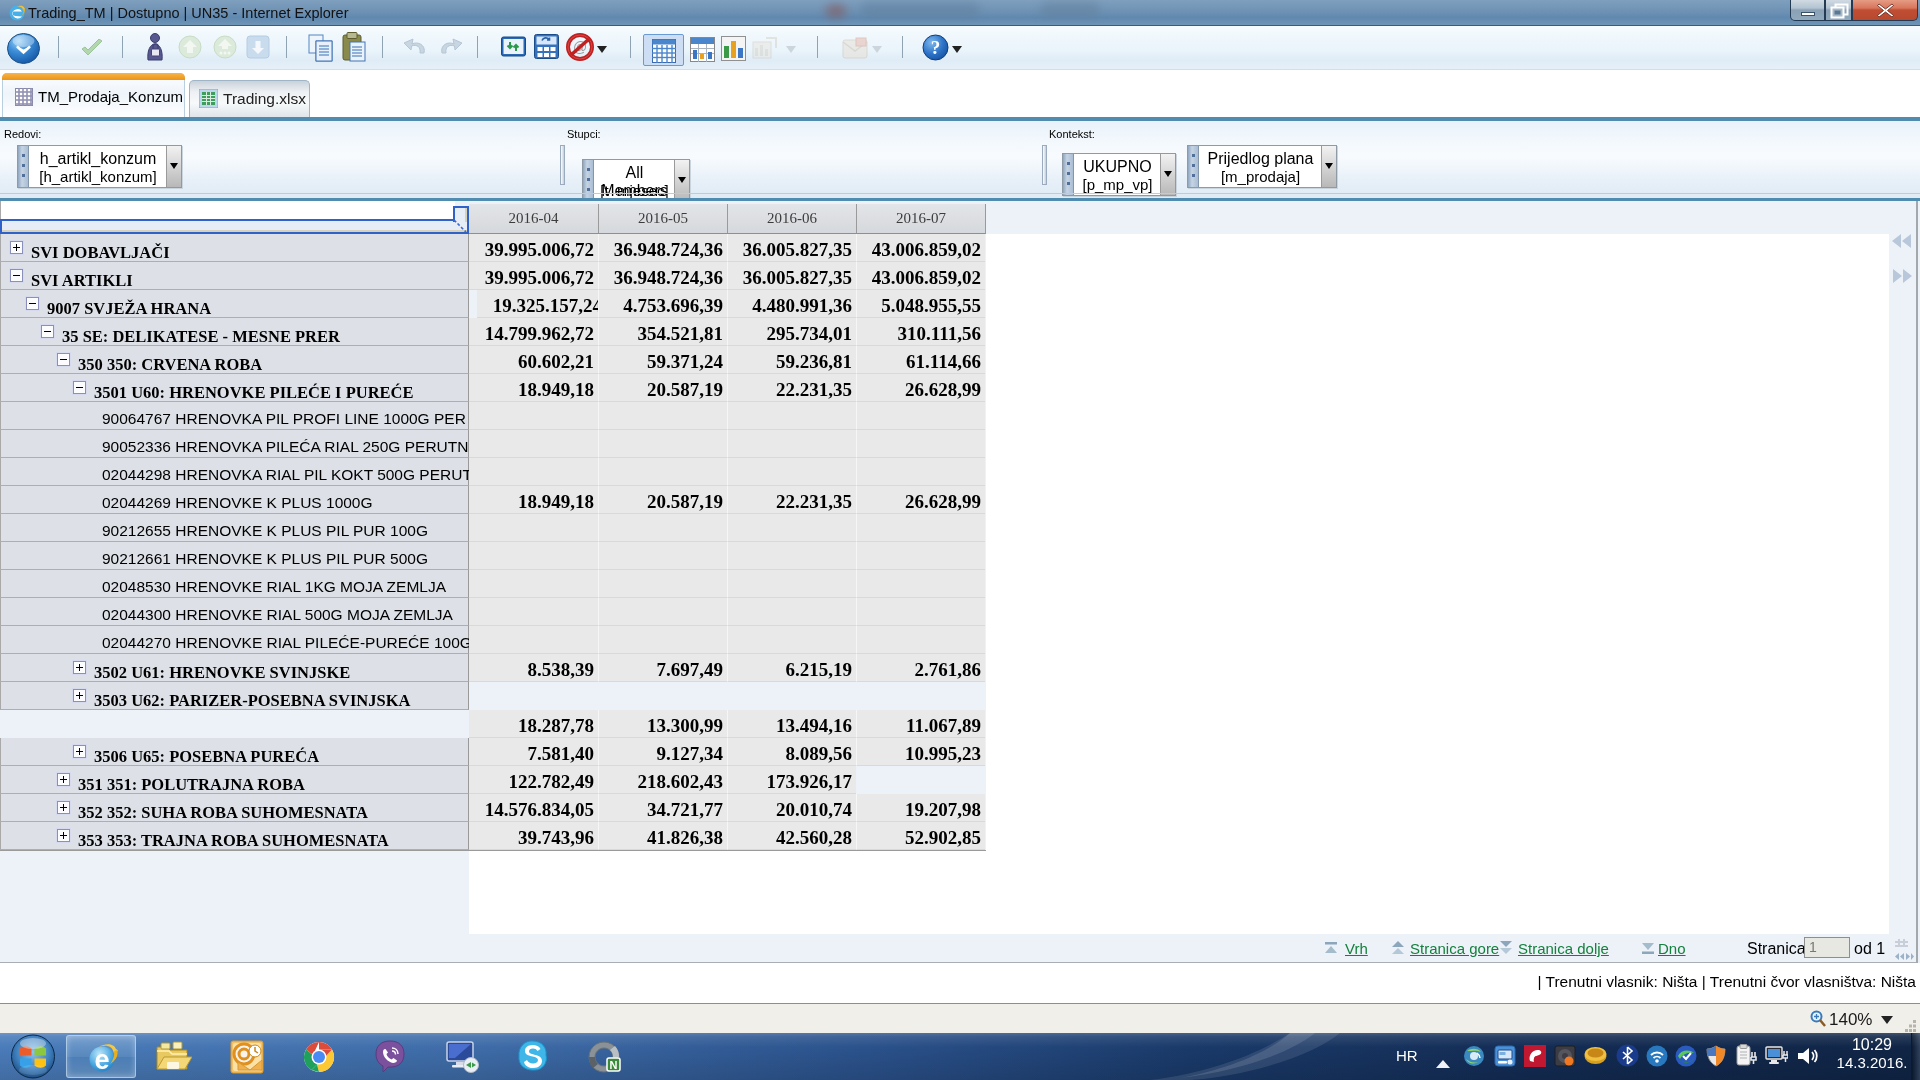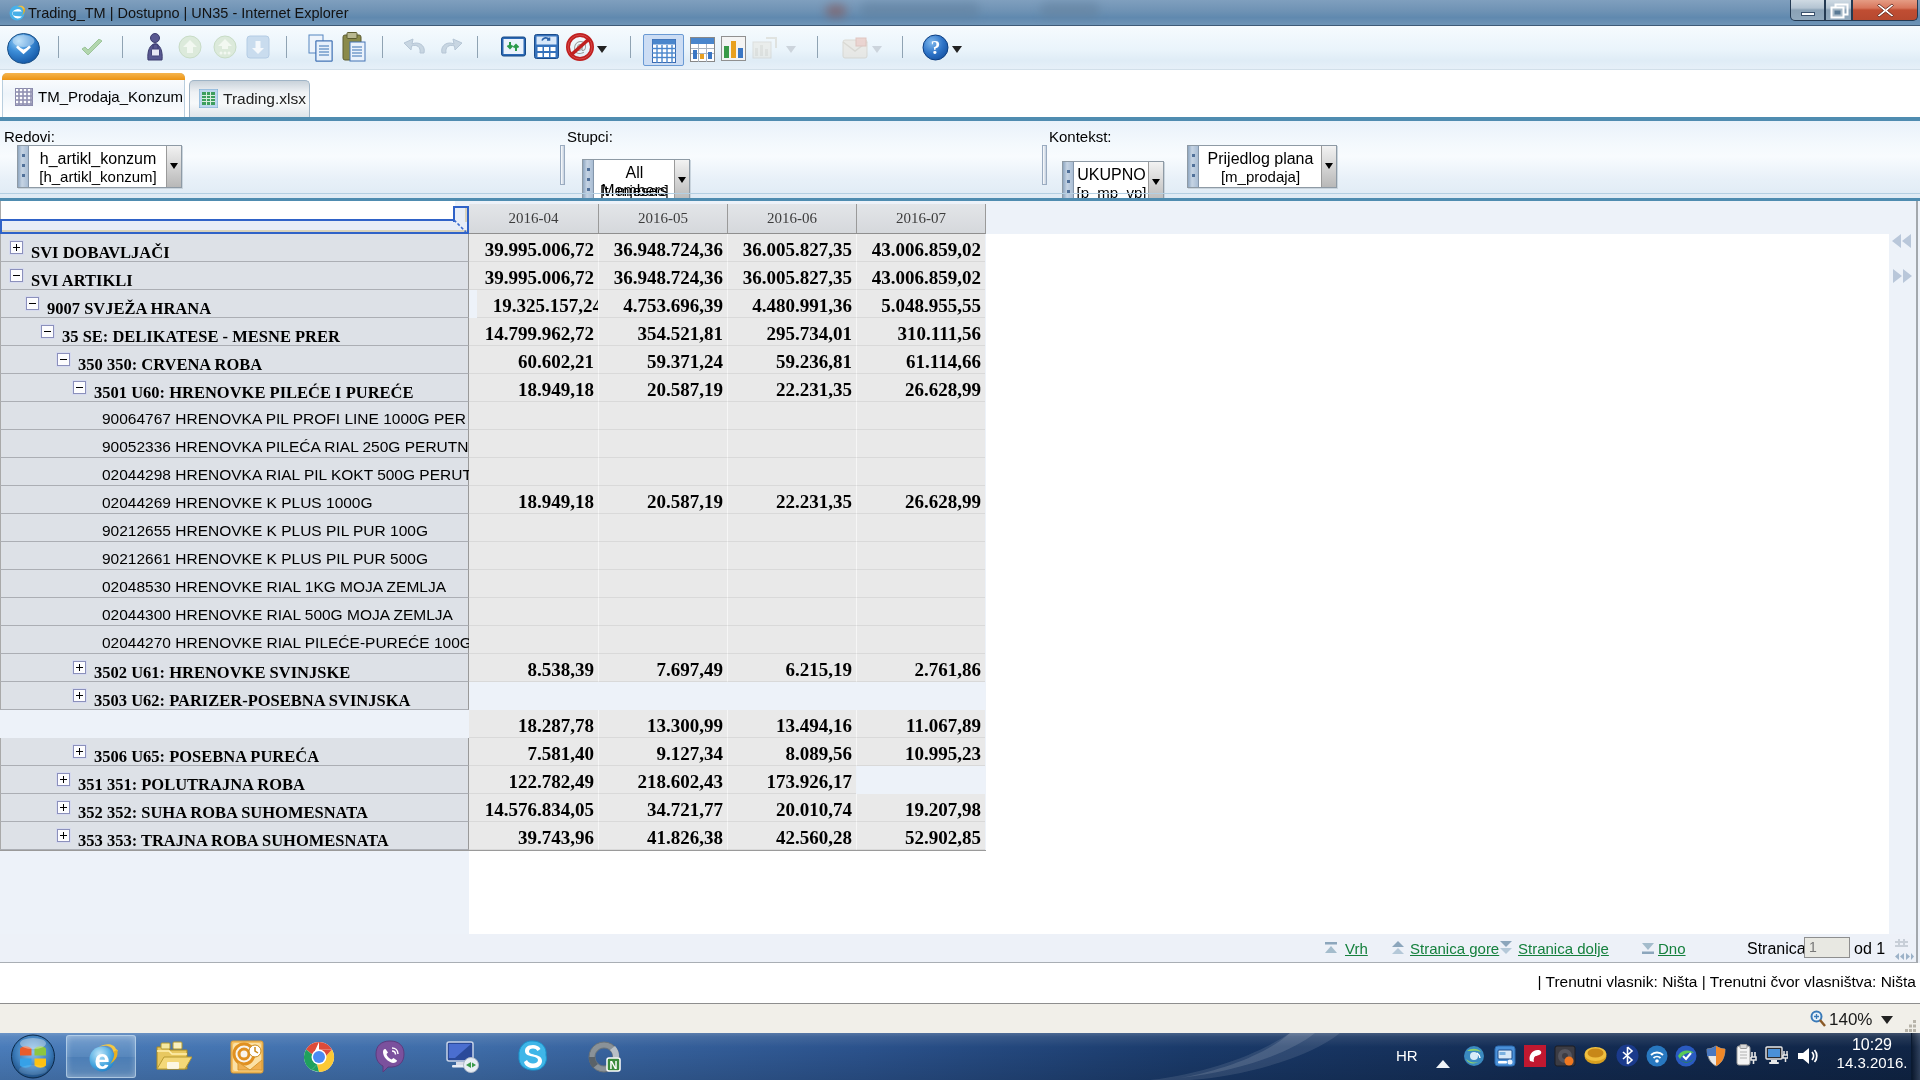--- a/index.html
+++ b/index.html
@@ -34,21 +34,21 @@
 #tealline1 { left:0; top:117px; width:1920px; height:4px; background:#4f8cb0; }
 #tab1 { left:2px; top:3px; width:183px; height:45px; background:linear-gradient(#fdfeff 0%, #eef4fa 45%, #ffffff 100%); border:1px solid #b9cede; border-bottom:none; border-radius:5px 5px 0 0; }
 #tab1cap { left:2px; top:3px; width:183px; height:7px; background:linear-gradient(#f6b44d, #ec9413); border-radius:5px 5px 0 0; }
 #tab1 .tabtext { position:absolute; left:35px; top:14px; font-size:15px; color:#000; }
 #tab2 { left:189px; top:10px; width:121px; height:38px; background:linear-gradient(#c9d2da 0%, #eef1f4 30%, #f7f9fa 60%, #dde3e9 100%); border:1px solid #9fb4c6; border-bottom:none; border-radius:5px 5px 0 0; }
 #tab2 .tabtext { position:absolute; left:33px; top:9px; font-size:15.5px; color:#222; }
 
 
 #filter { left:0; top:121px; width:1920px; height:79px;
   background:linear-gradient(#e9f2fa 0%, #f4f9fd 30%, #f8fbfe 45%, #e7f0f8 75%, #dfeaf4 100%); }
-#filter .flabel { position:absolute; font-size:15px; color:#000; }
+#filter .flabel { position:absolute; font-size:11px; color:#000; }
 #fline1 { left:0; top:193px; width:1920px; height:1px; background:#b4cfe2; }
 #fline2 { left:0; top:198px; width:1920px; height:3px; background:#4f8cb0; }
 .widget { position:absolute; height:43px; background:#fff; border:1px solid #8e9aa5; box-shadow:1px 1px 0 #c9d4dd; }
 .wgrip { position:absolute; left:0; top:0; width:11px; height:41px;
   background:linear-gradient(90deg,#8ea6c0,#c6d4e4 40%,#a9bdd4); border-right:1px solid #8496ab; }
 .wgrip i { position:absolute; left:4px; width:3px; height:3px; background:#51719a; }
 .warrow { position:absolute; right:0; top:0; width:15px; height:41px;
   background:linear-gradient(#f2f2f2,#cfcfcf 60%,#b8b8b8); border-left:1px solid #9a9a9a; }
 .warrow:after { content:""; position:absolute; left:3px; top:17px; border:4.5px solid transparent; border-top:6px solid #000; }
 .wl1 { position:absolute; width:100%; text-align:center; top:4px; font-size:16px; color:#000; }
@@ -361,21 +361,21 @@
         <i style="top:8px;"></i>
         <i style="top:18px;"></i>
         <i style="top:28px;"></i>
       </div>
     <div class="wtext">
         <div class="wl1">All Members</div>
         <div class="wl2">[t_mjesec]</div>
       </div>
     <div class="warrow"></div>
   </div>
-  <div class="widget" style="left:1062px;top:40px;width:102px;">
+  <div class="widget" style="left:1062px;top:32px;width:114px;">
     <div class="wgrip">
         <i style="top:8px;"></i>
         <i style="top:18px;"></i>
         <i style="top:28px;"></i>
       </div>
     <div class="wtext">
         <div class="wl1">UKUPNO</div>
         <div class="wl2">[p_mp_vp]</div>
       </div>
     <div class="warrow"></div>

